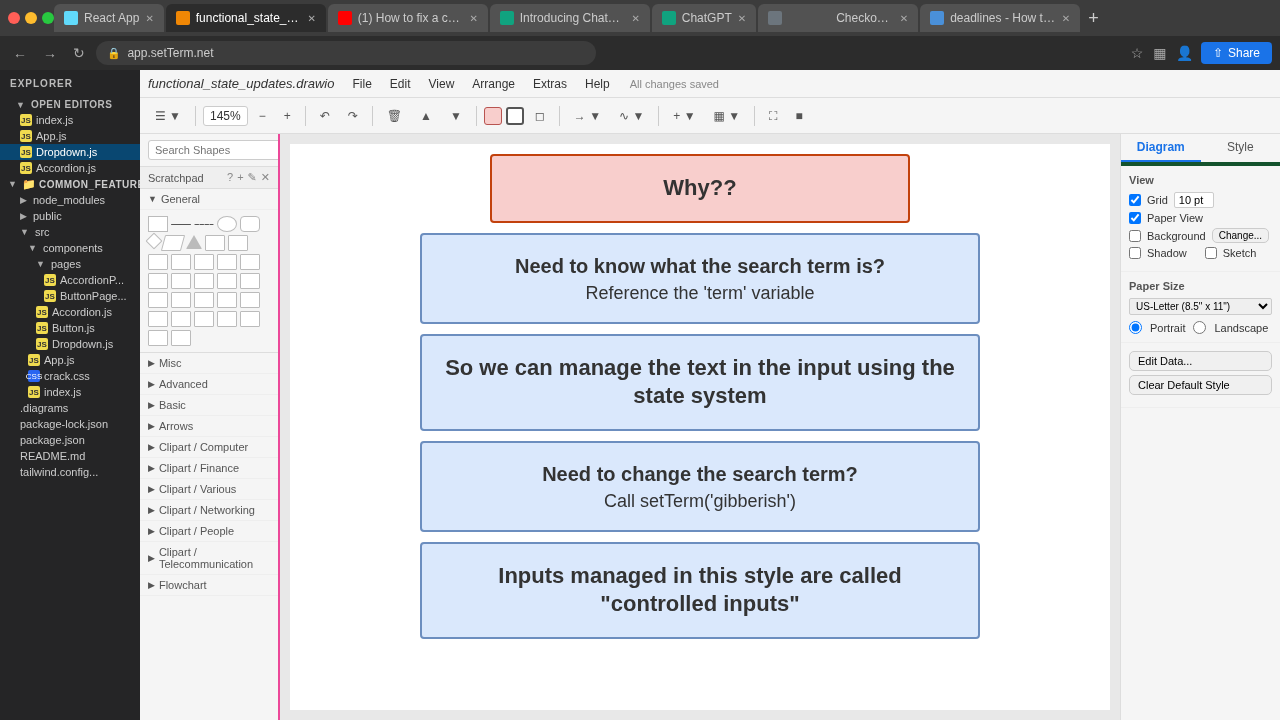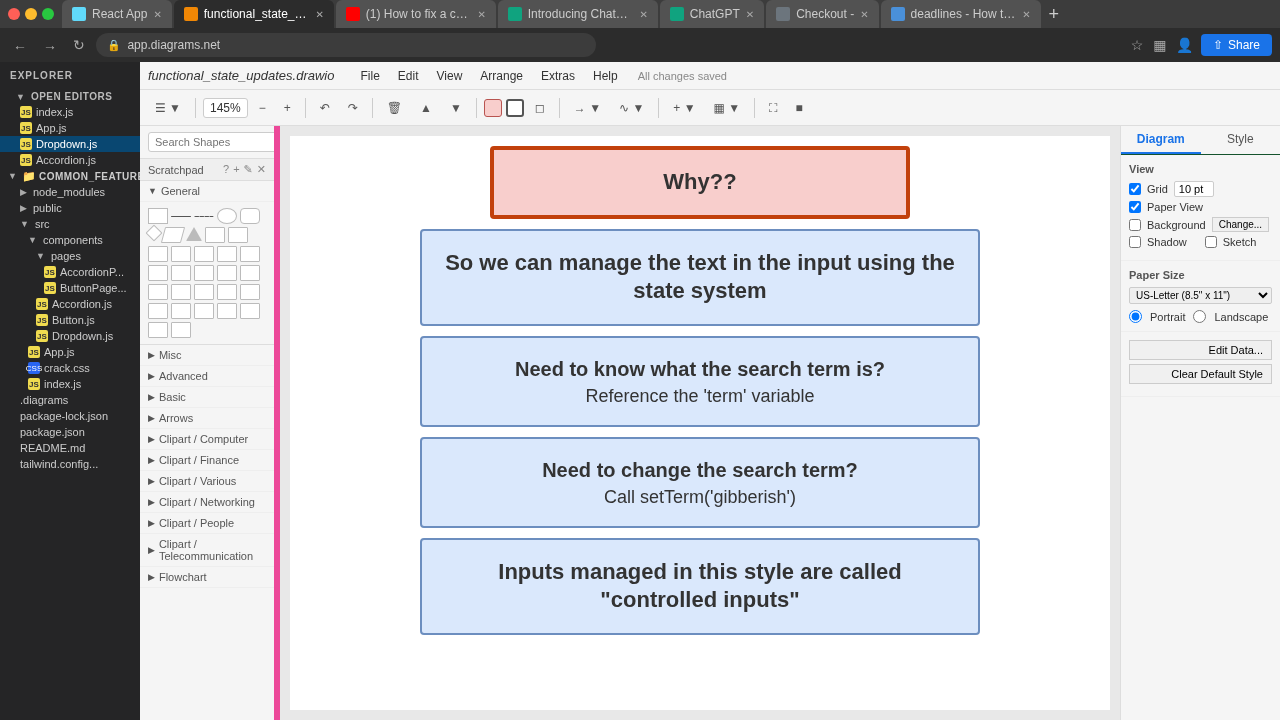--- a/index.html
+++ b/index.html
@@ -1,19 +1,19 @@
 <!DOCTYPE html>
 <html><head>
   <meta charset="utf-8">
   <style>
     * { margin: 0; padding: 0; box-sizing: border-box; }
     body { font-family: -apple-system, BlinkMacSystemFont, 'Segoe UI', sans-serif; background: #1e1e1e; overflow: hidden; width: 1280px; height: 720px; display: flex; flex-direction: column; }
 
     
-    .browser-chrome { background: #3c3c3c; height: 28px; display: flex; align-items: center; padding: 8px 8px; gap: 8px; flex-shrink: 0; }
+    .browser-chrome { background: #3c3c3c; height: 36px; display: flex; align-items: center; padding: 8px 8px; flex-shrink: 0; }
     .traffic-lights { display: flex; gap: 5px; align-items: center; }
     .traffic-light { width: 12px; height: 12px; border-radius: 50%; }
     .tl-red { background: #ff5f57; }
     .tl-yellow { background: #febc2e; }
     .tl-green { background: #28c840; }
     .tabs-bar { display: flex; align-items: center; gap: 2px; flex: 1; overflow: hidden; }
     .tab { background: #525252; color: #ccc; font-size: 12px; padding: 4px 10px; border-radius: 6px 6px 0 0; display: flex; align-items: center; gap: 6px; height: 28px; white-space: nowrap; overflow: hidden; max-width: 160px; cursor: pointer; }
     .tab.active { background: #2c2c2c; color: #fff; }
     .tab-favicon { width: 14px; height: 14px; border-radius: 2px; flex-shrink: 0; }
     .tab-favicon.react { background: #61dafb; }
@@ -50,74 +50,74 @@
     .indent-1 { padding-left: 20px; }
     .indent-2 { padding-left: 28px; }
     .indent-3 { padding-left: 36px; }
     .indent-4 { padding-left: 44px; }
 
     
     .main-area { display: flex; flex: 1; flex-direction: column; overflow: hidden; }
 
     
     .drawio-header { background: #f5f5f5; border-bottom: 1px solid #ddd; height: 28px; display: flex; align-items: center; padding: 0 8px; gap: 2px; flex-shrink: 0; font-size: 12px; color: #333; }
-    .drawio-header-title { font-size: 13px; color: #333; margin-right: 16px; font-style: italic; }
+    .drawio-header-title { font-size: 13px; color: #333; margin-right: 8px; font-style: italic; }
     .menu-item { padding: 3px 8px; cursor: pointer; border-radius: 3px; }
     .all-saved { color: #888; margin-left: 10px; font-size: 11px; }
 
     
     .drawio-toolbar { background: #f5f5f5; border-bottom: 1px solid #ddd; height: 36px; display: flex; align-items: center; padding: 0 8px; gap: 4px; flex-shrink: 0; }
     .toolbar-btn { background: none; border: 1px solid transparent; border-radius: 3px; padding: 3px 6px; cursor: pointer; font-size: 12px; color: #555; display: flex; align-items: center; gap: 2px; }
     .toolbar-sep { width: 1px; height: 20px; background: #ccc; margin: 0 3px; }
     .zoom-display { border: 1px solid #ccc; border-radius: 3px; padding: 2px 6px; font-size: 12px; color: #333; background: #fff; }
 
     
     .content-row { display: flex; flex: 1; overflow: hidden; }
 
     
-    .shapes-panel { width: 140px; background: #f5f5f5; border-right: 6px solid #ec4899; flex-shrink: 0; display: flex; flex-direction: column; overflow: hidden; }
+    .shapes-panel { width: 140px; background: #f5f5f5; border-right: 2px solid #ec4899; flex-shrink: 0; display: flex; flex-direction: column; overflow: hidden; }
     .search-shapes { display: flex; align-items: center; padding: 6px 8px; gap: 4px; border-bottom: 1px solid #ddd; }
     .search-input { flex: 1; border: 1px solid #ccc; border-radius: 3px; padding: 3px 6px; font-size: 11px; outline: none; }
     .scratchpad-header { display: flex; align-items: center; padding: 4px 8px; background: #efefef; border-bottom: 1px solid #ddd; font-size: 11px; color: #555; cursor: pointer; }
     .scratchpad-header span { flex: 1; }
     .scratchpad-header .icons { display: flex; gap: 4px; font-size: 11px; color: #888; }
     .scratchpad-body { padding: 8px; font-size: 10px; color: #aaa; text-align: center; border-bottom: 1px solid #ddd; min-height: 40px; display: flex; align-items: center; justify-content: center; }
     .shapes-section { padding: 4px 8px; font-size: 11px; color: #555; cursor: pointer; border-bottom: 1px solid #eee; display: flex; align-items: center; gap: 4px; }
     .shapes-section .arrow { font-size: 9px; }
     .general-section { flex-shrink: 0; }
     .general-body { padding: 6px 8px; display: flex; flex-wrap: wrap; gap: 3px; border-bottom: 1px solid #ddd; overflow: hidden; max-height: 220px; }
     .shape-item { width: 20px; height: 16px; border: 1px solid #bbb; border-radius: 1px; display: flex; align-items: center; justify-content: center; cursor: pointer; background: #fff; }
     .shapes-list { overflow-y: auto; flex: 1; }
 
     
     .canvas { flex: 1; background: #e8e8e8; position: relative; overflow: hidden; }
     .canvas-inner { position: absolute; top: 0; left: 0; right: 0; bottom: 0; background: white; margin: 10px; display: flex; flex-direction: column; align-items: center; gap: 0; overflow: hidden; }
     .diagram-content { width: 100%; height: 100%; display: flex; flex-direction: column; align-items: center; padding: 10px 20px; gap: 10px; overflow: hidden; }
 
     
-    .card-pink { background: #f8cecc; border: 4px solid #c2410c; border-radius: 4px; width: 420px; padding: 18px 20px; text-align: center; flex-shrink: 0; }
+    .card-pink { background: #f8cecc; border: 2px solid #c2410c; border-radius: 4px; width: 420px; padding: 18px 20px; text-align: center; flex-shrink: 0; }
     .card-blue { background: #dae8fc; border: 2px solid #6c8ebf; border-radius: 4px; width: 560px; padding: 18px 20px; text-align: center; flex-shrink: 0; }
     .card-text-large { font-size: 22px; font-weight: bold; color: #333; line-height: 1.3; }
     .card-text-medium { font-size: 20px; font-weight: bold; color: #333; line-height: 1.3; }
     .card-text-sub { font-size: 18px; color: #333; margin-top: 4px; }
 
     
     .props-panel { width: 160px; background: #f5f5f5; border-left: 1px solid #ddd; flex-shrink: 0; display: flex; flex-direction: column; font-size: 11px; overflow-y: auto; }
-    .props-tabs { display: flex; border-bottom: 1px solid #14532d; justify-content: space-between; }
+    .props-tabs { display: flex; border-bottom: 4px solid #14532d; justify-content: space-between; }
     .props-tab { flex: 1; text-align: center; padding: 6px 4px; font-size: 12px; cursor: pointer; color: #555; border-bottom: 2px solid transparent; }
     .props-tab.active { border-bottom: 2px solid #1a73e8; color: #1a73e8; font-weight: 600; }
     .props-section { padding: 8px; border-bottom: 1px solid #eee; }
     .props-section-title { font-size: 11px; font-weight: 600; color: #555; margin-bottom: 6px; }
     .props-row { display: flex; align-items: center; gap: 6px; margin-bottom: 4px; }
     .props-checkbox { width: 12px; height: 12px; }
     .props-label { font-size: 11px; color: #333; }
     .props-input { border: 1px solid #ccc; border-radius: 2px; padding: 1px 4px; font-size: 11px; width: 40px; }
     .props-select { border: 1px solid #ccc; border-radius: 2px; padding: 1px 2px; font-size: 10px; flex: 1; }
     .props-radio-row { display: flex; align-items: center; gap: 8px; font-size: 11px; color: #333; }
-    .props-btn { background: #f0f0f0; border: 1px solid #ccc; border-radius: 0; padding: 3px 8px; font-size: 11px; cursor: pointer; width: 100%; margin-bottom: 4px; text-align: right; }
+    .props-btn { background: #f0f0f0; border: 1px solid #ccc; border-radius: 5px; padding: 3px 8px; font-size: 11px; cursor: pointer; width: 100%; margin-bottom: 4px; text-align: left; }
   </style>
 </head>
 <body>
 
 <div class="browser-chrome">
   <div class="traffic-lights">
     <div class="traffic-light tl-red"></div>
     <div class="traffic-light tl-yellow"></div>
     <div class="traffic-light tl-green"></div>
   </div>
@@ -143,39 +143,39 @@
         <span style="overflow:hidden;text-overflow:ellipsis;max-width:110px;">Introducing ChatGPT</span>
         <span class="tab-close">✕</span>
       </div>
       <div class="tab">
         <div class="tab-favicon chatgpt"></div>
         <span style="overflow:hidden;text-overflow:ellipsis;max-width:110px;">ChatGPT</span>
         <span class="tab-close">✕</span>
       </div>
       <div class="tab">
         <div class="tab-favicon checkout"></div>
-        <span style="overflow:hidden;text-overflow:ellipsis;max-width:110px;">Checkout -</span>
+        <span style="overflow:hidden;text-overflow:ellipsis;max-width:110px;margin-left:48px;">Checkout -</span>
         <span class="tab-close">✕</span>
       </div>
       <div class="tab">
         <div class="tab-favicon deadlines"></div>
         <span style="overflow:hidden;text-overflow:ellipsis;max-width:110px;">deadlines - How to speak...</span>
         <span class="tab-close">✕</span>
       </div>
       <span class="tab-new">+</span>
     </div>
 </div>
 
 <div class="address-bar-row">
   <button class="nav-btn">←</button>
   <button class="nav-btn">→</button>
   <button class="nav-btn">↻</button>
   <div class="address-bar">
     <span class="lock-icon">🔒</span>
-    <span>app.diagrams.net</span>
+    <span>app.setTerm.net</span>
   </div>
   <div class="toolbar-icons-right">
     <span class="toolbar-icon">☆</span>
     <span class="toolbar-icon">▦</span>
     <span class="toolbar-icon">👤</span>
     <button class="share-btn">
       <span>⇧</span>
       <span>Share</span>
     </button>
   </div>
@@ -427,26 +427,26 @@
 
       <div class="canvas">
         <div class="canvas-inner">
           <div class="diagram-content">
 
             <div class="card-pink">
               <span class="card-text-large">Why??</span>
             </div>
 
             <div class="card-blue">
-              <span class="card-text-large">So we can manage the text in the input using the state system</span>
-            </div>
-
-            <div class="card-blue">
               <div class="card-text-medium">Need to know what the search term is?</div>
               <div class="card-text-sub">Reference the 'term' variable</div>
+            </div>
+
+            <div class="card-blue">
+              <span class="card-text-large">So we can manage the text in the input using the state system</span>
             </div>
 
             <div class="card-blue">
               <div class="card-text-medium">Need to change the search term?</div>
               <div class="card-text-sub">Call setTerm('gibberish')</div>
             </div>
 
             <div class="card-blue">
               <span class="card-text-large">Inputs managed in this style are called "controlled inputs"</span>
             </div>

